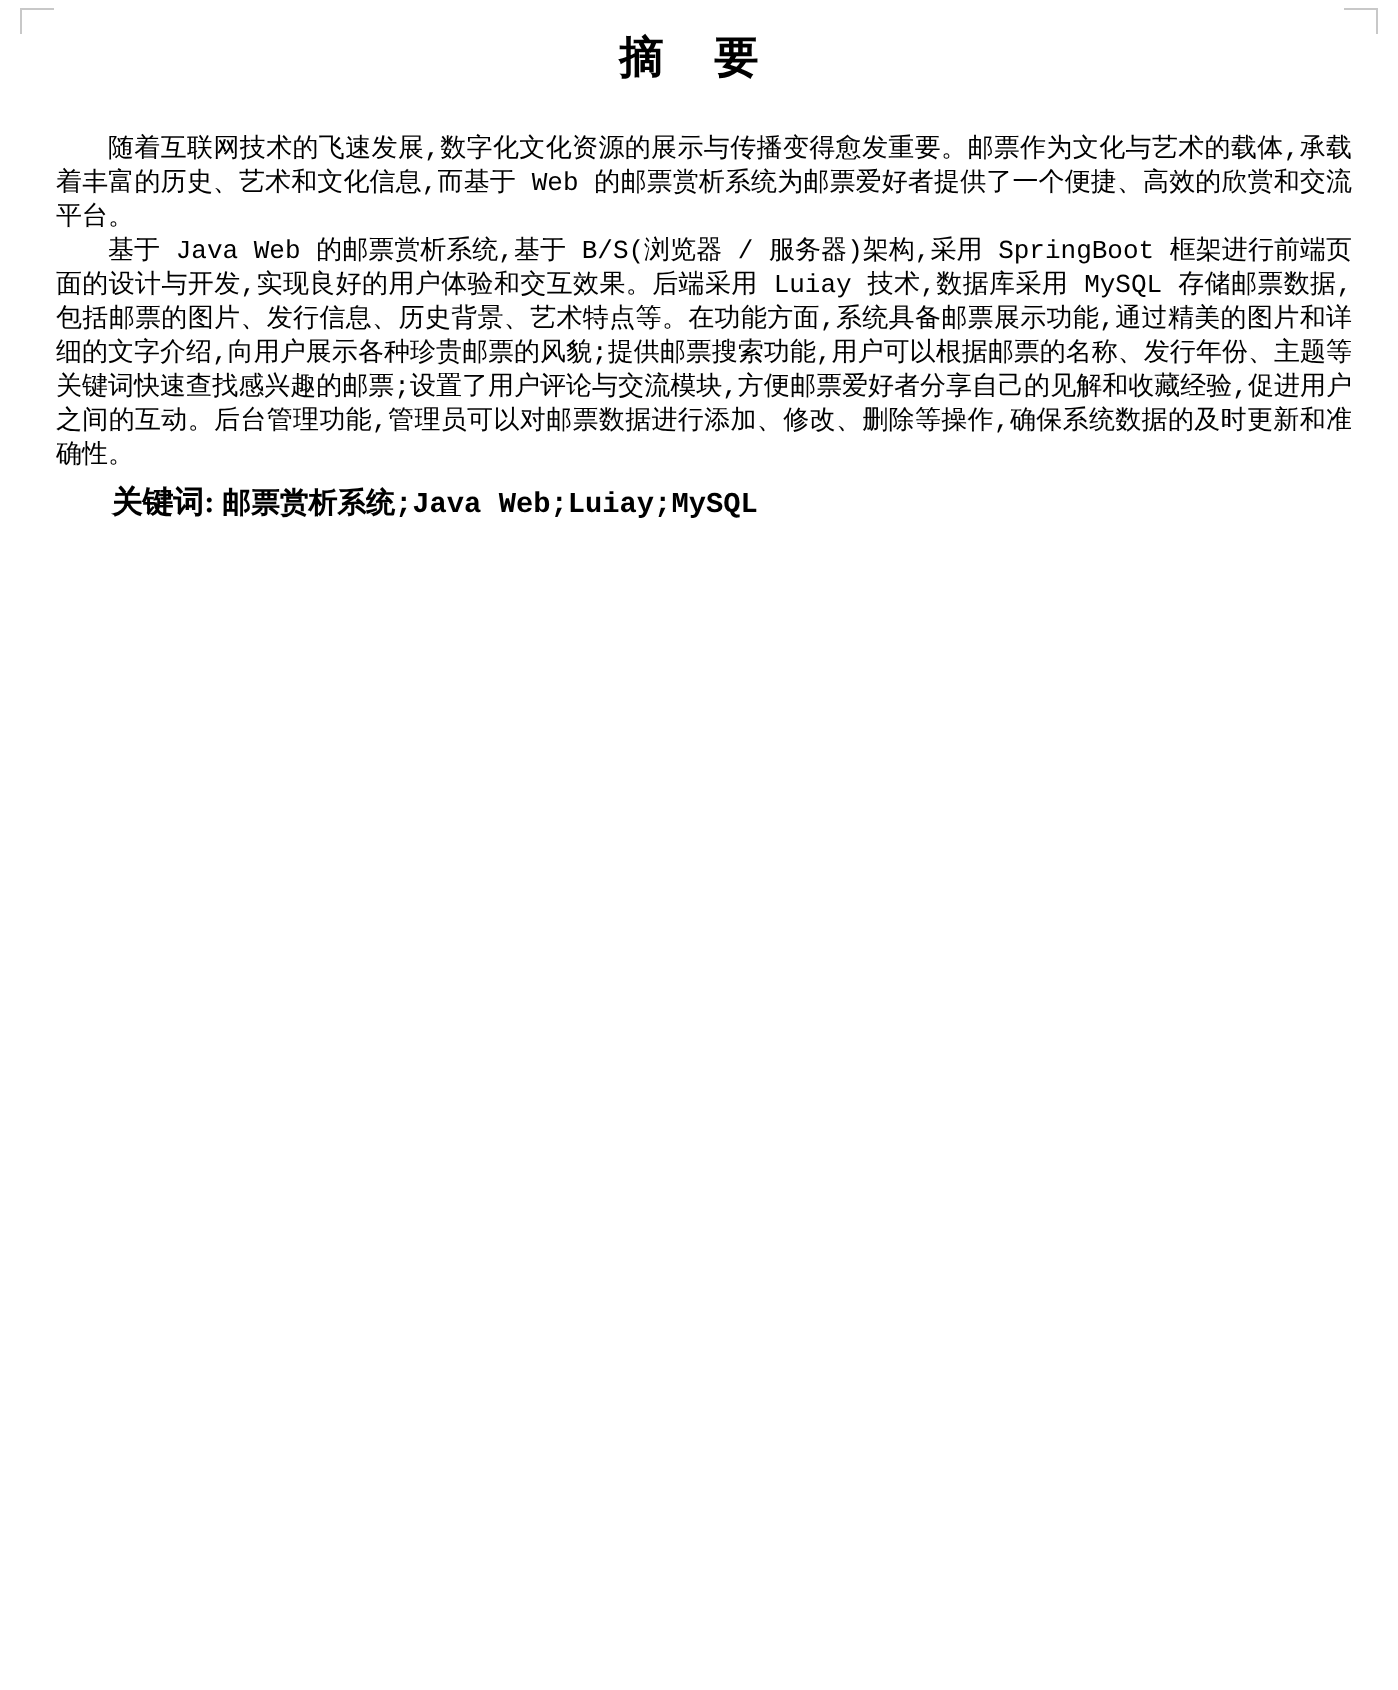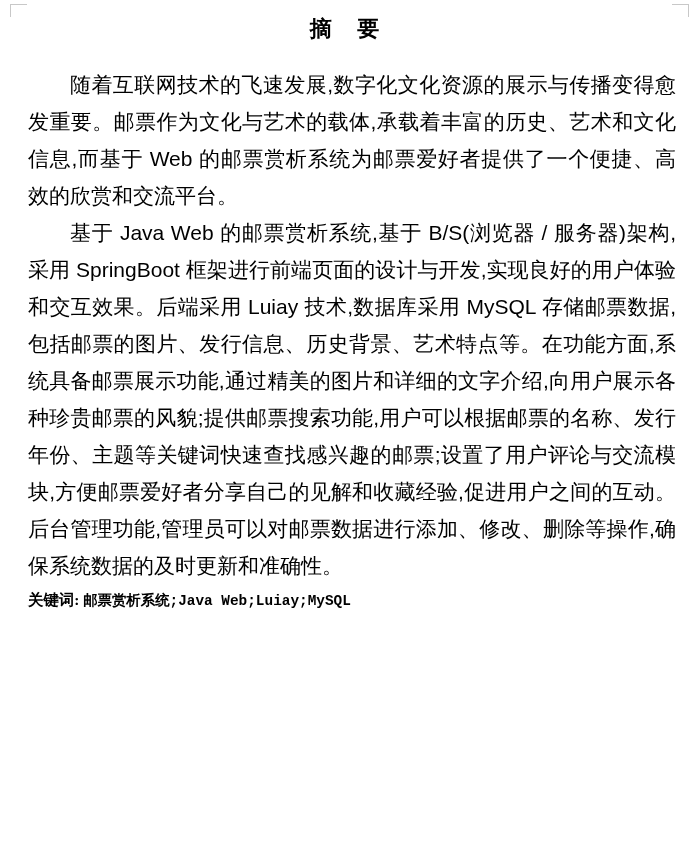--- a/index.html
+++ b/index.html
@@ -45,34 +45,35 @@
 
   .body-area {
     position: absolute;
     left: 28px;
     top: 66px;
     width: 648px;
   }
 
   p.para {
     margin: 0 0 0 0;
-    font-size: 21px;
-    line-height: 37px;
+    font-size: 13px;
+    line-height: 17px;
     text-align: justify;
     text-justify: inter-ideograph;
     text-indent: 2em;
-    font-family: Liberation Sans, sans-serif;
+    font-family: Liberation Mono, monospace;
   }
 
   .keywords {
     margin-top: 2px;
     font-size: 15.4px;
     line-height: 27.6px;
     font-weight: bold;
     font-family: "Liberation Serif", "DejaVu Serif", serif;
+    margin-left: 28px;
   }
   .keywords .kw-label {
     font-weight: bold;
   }
   .keywords .kw-value {
     font-weight: bold;
     font-family: "Liberation Mono", "DejaVu Sans Mono", monospace;
     font-size: 14.4px;
   }
 </style>

